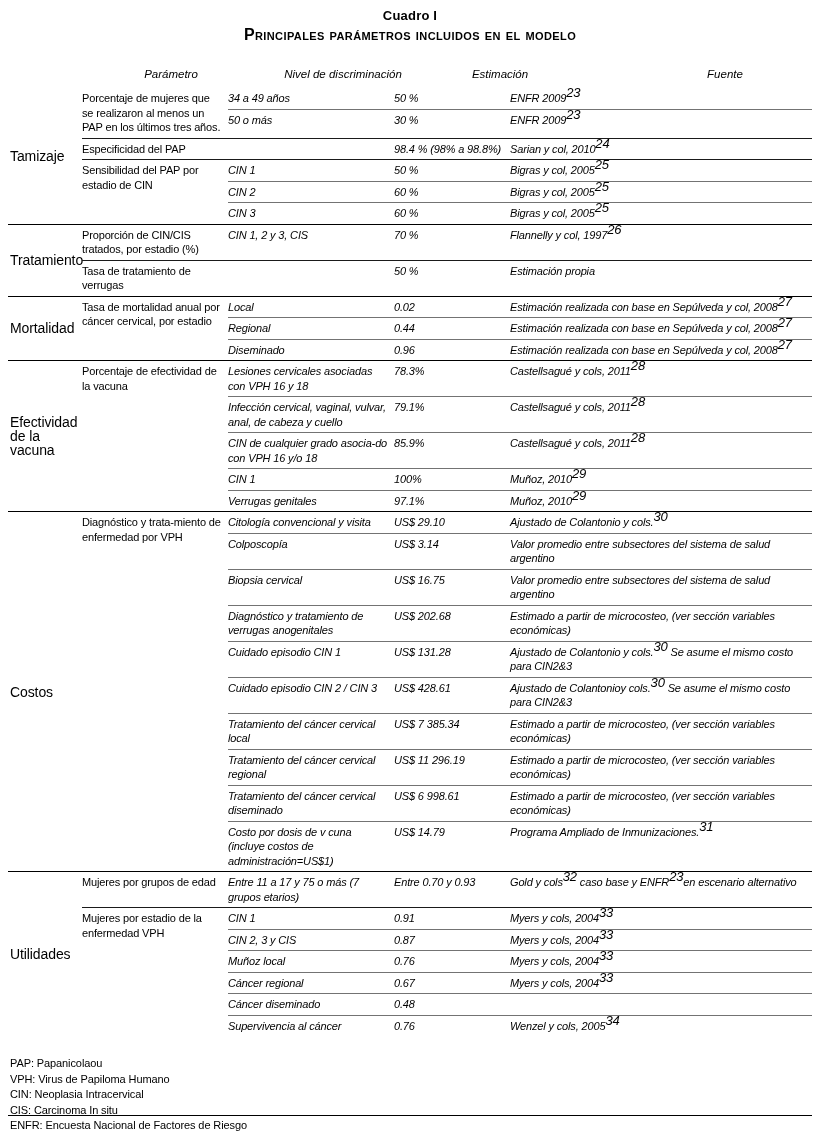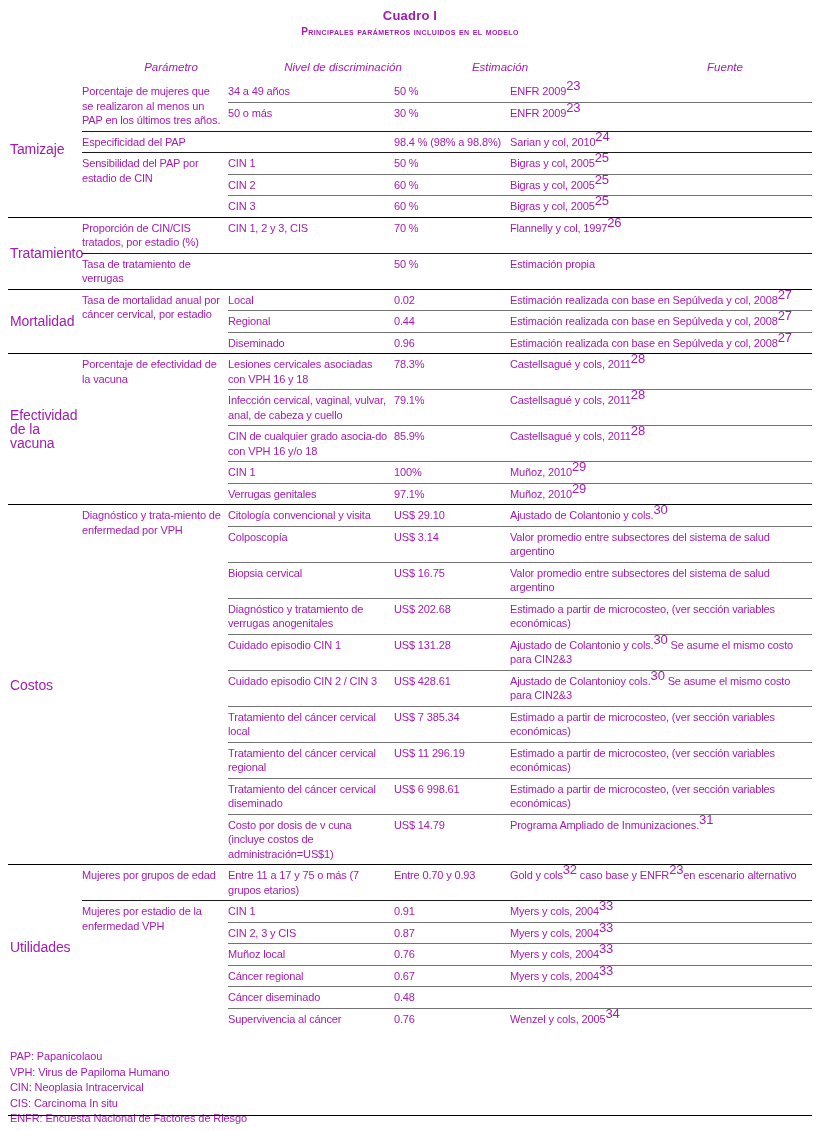--- a/index.html
+++ b/index.html
@@ -1,35 +1,35 @@
 <!DOCTYPE html>
 <html><head>
 <meta charset="utf-8">
 <style>
   html,body{margin:0;padding:0;background:#ffffff;}
   .page{
     position:relative;
     width:820px;height:1131px;
     background:#fff;
-    color:#a21caf;
+    color:#000000;
     font-family:"Liberation Sans", sans-serif;
     overflow:hidden;
   }
   .title1{
     text-align:center;
     font-weight:bold;
     font-size:13px;
     padding-top:8px;
     letter-spacing:0.2px;
   }
   .title2{
     text-align:center;
     font-weight:bold;
     font-variant:small-caps;
-    font-size:10px;
+    font-size:16px;
     letter-spacing:0.4px;
     margin-top:3px;
   }
   .headers{
     display:grid;
     grid-template-columns:74px 146px 166px 116px 302px;
     margin:24px 8px 8px 8px;
     font-style:italic;
     font-size:11.5px;
     gap:16px;
@@ -54,21 +54,21 @@
     display:grid;
     grid-template-columns:146px 1fr;
   }
   .block + .block{border-top:1px solid #1a1a1a;}
   .param{
     font-size:11px;
     line-height:14.5px;
     padding:3px 8px 3px 0;
     letter-spacing:-0.15px;
   }
-  .rows{min-width:0;}
+  .rows{min-width:0;font-style:italic;}
   .row{
     display:grid;
     grid-template-columns:166px 116px 1fr;
   }
   .row + .row{border-top:1px solid #737373;}
   .cell{
     font-size:11px;
     line-height:14.5px;
     padding:3px 6px 3px 0;
     letter-spacing:-0.15px;

